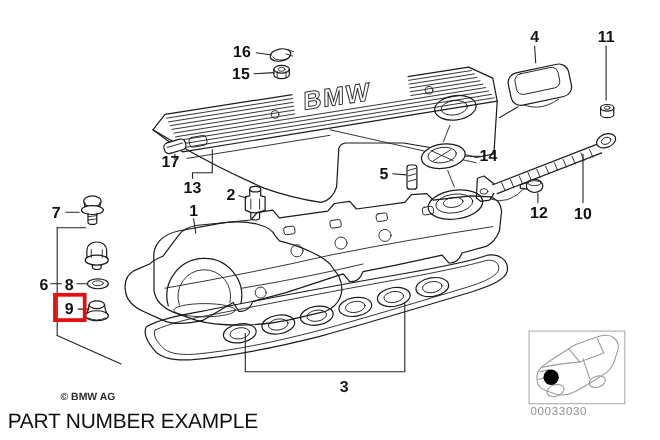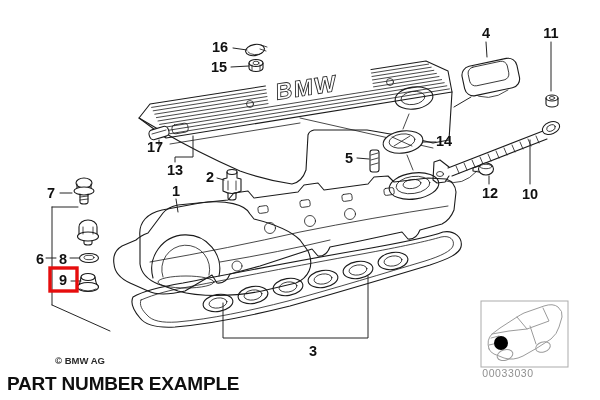--- a/index.html
+++ b/index.html
@@ -1,20 +1,20 @@
 <!DOCTYPE html>
 <html><head>
 <meta charset="utf-8">
 <style>
   html,body{margin:0;padding:0;background:#ffffff;}
   .stage{position:relative;width:600px;height:400px;background:#fff;overflow:hidden;
          font-family:"Liberation Sans",sans-serif;}
   .stage svg{position:absolute;left:0;top:0;}
   .caption{position:absolute;left:7px;top:373px;font-size:19px;color:#0f0f0f;
-           letter-spacing:-0.2px;font-weight:700;}
+           letter-spacing:-0.2px;font-weight:400;}
   
   .ln{fill:none;stroke:#1b1b1b;stroke-width:1.1;stroke-linecap:round;stroke-linejoin:round;}
   .lnf{fill:#ffffff;stroke:#1b1b1b;stroke-width:1.1;stroke-linecap:round;stroke-linejoin:round;}
   .thin{fill:none;stroke:#1b1b1b;stroke-width:0.8;stroke-linecap:round;}
   .leader{fill:none;stroke:#242424;stroke-width:1;stroke-linecap:round;stroke-linejoin:round;}
   .plabel{font-family:"Liberation Sans",sans-serif;font-size:14.5px;font-weight:700;
           fill:#101010;text-anchor:middle;}
   .copyright{font-family:"Liberation Sans",sans-serif;font-size:9.5px;font-weight:700;fill:#2a2a2a;}
   .code{font-family:"Liberation Sans",sans-serif;font-size:10.5px;fill:#8f8f8f;
         letter-spacing:0.6px;text-anchor:middle;}

